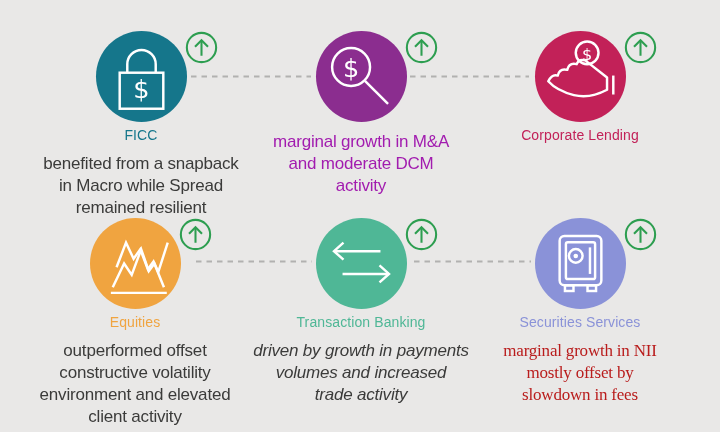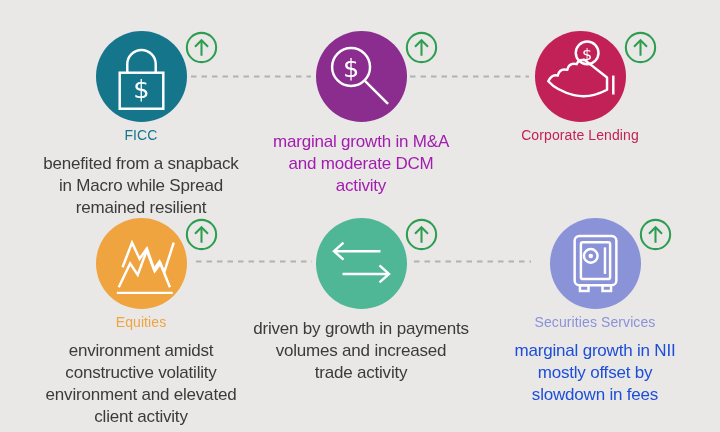--- a/index.html
+++ b/index.html
@@ -98,37 +98,37 @@
       <svg viewBox="0 0 48 48">
         <circle class="icon-stroke" cx="27.5" cy="11.5" r="6"></circle>
         <text class="icon-text" x="27.5" y="15.2" font-size="8.5" text-anchor="middle">$</text>
         <path class="icon-stroke" stroke-linejoin="round" d="M7 26.5 q2 -4 5 -3 q1 -4 5 -3 q1 -4 5 -3 q1 -3 4.5 -2 L38 24.5 L38 31 Q29 35.8 20.5 33.8 Q11.5 31.5 7 26.5 Z"></path>
         <line class="icon-stroke" x1="41.3" y1="23.5" x2="41.3" y2="33.5"></line>
       </svg>
     </div>
     <div class="title" style="color: rgb(194, 33, 88); text-align: center;">Corporate Lending</div>
   </div>
 
-  <div class="card" style="left:26px;top:218px">
+  <div class="card" style="left:20px;top:218px">
     <div class="badge" style="color: rgb(45, 158, 80);">
       <svg viewBox="0 0 32 32">
         <circle cx="16" cy="16" r="14.2" fill="none" stroke="currentColor" stroke-width="2"></circle>
         <line x1="16" y1="24" x2="16" y2="9.5" stroke="currentColor" stroke-width="2"></line>
         <path d="M9.7 15.3 L16 9 L22.3 15.3" fill="none" stroke="currentColor" stroke-width="2"></path>
       </svg>
     </div>
     <div class="circle" style="background-color: rgb(240, 164, 64);">
       <svg viewBox="0 0 48 48">
         <polyline class="icon-stroke" points="14,26 19,13 23,21.5 26.5,16.5 30.5,27 33.5,23 39,36.5"></polyline>
         <polyline class="icon-stroke" points="12,36.5 18,24 22,30 27,16.5 31,28 34,24 36,28.5 41,13"></polyline>
         <line class="icon-stroke" x1="11" y1="39.5" x2="40.5" y2="39.5" stroke-width="1.8"></line>
       </svg>
     </div>
     <div class="title" style="color: rgb(240, 164, 64);">Equities</div>
-    <div class="desc" style="color: rgb(59, 59, 58);">environment amidst
+    <div class="desc" style="color: rgb(59, 59, 58);">outperformed offset
 constructive volatility
 environment and elevated
 client activity</div>
   </div>
 
   <div class="card" style="left:246px;top:218px">
     <div class="badge" style="color: rgb(45, 158, 80);">
       <svg viewBox="0 0 32 32">
         <circle cx="16" cy="16" r="14.2" fill="none" stroke="currentColor" stroke-width="2"></circle>
         <line x1="16" y1="24" x2="16" y2="9.5" stroke="currentColor" stroke-width="2"></line>
@@ -136,43 +136,44 @@
       </svg>
     </div>
     <div class="circle" style="background-color: rgb(79, 183, 150);">
       <svg viewBox="0 0 48 48">
         <line class="icon-stroke" x1="9.5" y1="17.5" x2="34" y2="17.5"></line>
         <path class="icon-stroke" d="M14.5 13 L9.5 17.5 L14.5 22"></path>
         <line class="icon-stroke" x1="14" y1="29.5" x2="38.5" y2="29.5"></line>
         <path class="icon-stroke" d="M33.5 25 L38.5 29.5 L33.5 34"></path>
       </svg>
     </div>
-    <div class="desc" style="color: rgb(59, 59, 58);">driven by growth in payments
+    <div class="title" style="color: rgb(79, 183, 150);">Transaction Banking</div>
+    <div class="desc" style="color: rgb(59, 59, 58); font-style: italic;">driven by growth in payments
 volumes and increased
 trade activity</div>
   </div>
 
-  <div class="card" style="left:480px;top:218px">
+  <div class="card" style="left:465px;top:218px">
     <div class="badge" style="color: rgb(45, 158, 80);">
       <svg viewBox="0 0 32 32">
         <circle cx="16" cy="16" r="14.2" fill="none" stroke="currentColor" stroke-width="2"></circle>
         <line x1="16" y1="24" x2="16" y2="9.5" stroke="currentColor" stroke-width="2"></line>
         <path d="M9.7 15.3 L16 9 L22.3 15.3" fill="none" stroke="currentColor" stroke-width="2"></path>
       </svg>
     </div>
     <div class="circle" style="background-color: rgb(138, 146, 216);">
       <svg viewBox="0 0 48 48">
         <rect class="icon-stroke" x="13" y="9.5" width="22" height="26" rx="2.5"></rect>
         <rect class="icon-stroke" x="16.3" y="12.8" width="15.4" height="19.4" rx="1"></rect>
         <circle class="icon-stroke" cx="21.5" cy="20" r="3.6"></circle>
         <circle cx="21.5" cy="20" r="1.2" fill="#ffffff"></circle>
         <line class="icon-stroke" x1="29" y1="15.5" x2="29" y2="29.5"></line>
         <rect class="icon-stroke" x="15.8" y="35.5" width="4.5" height="3"></rect>
         <rect class="icon-stroke" x="27.7" y="35.5" width="4.5" height="3"></rect>
       </svg>
     </div>
     <div class="title" style="color: rgb(138, 146, 216);">Securities Services</div>
-    <div class="desc" style="color: #1d4ed8;">marginal growth in NII
+    <div class="desc" style="color: #b91c1c; font-family: Liberation Serif, serif;">marginal growth in NII
 mostly offset by
 slowdown in fees</div>
   </div>
 
 </div>
 
 </body></html>

